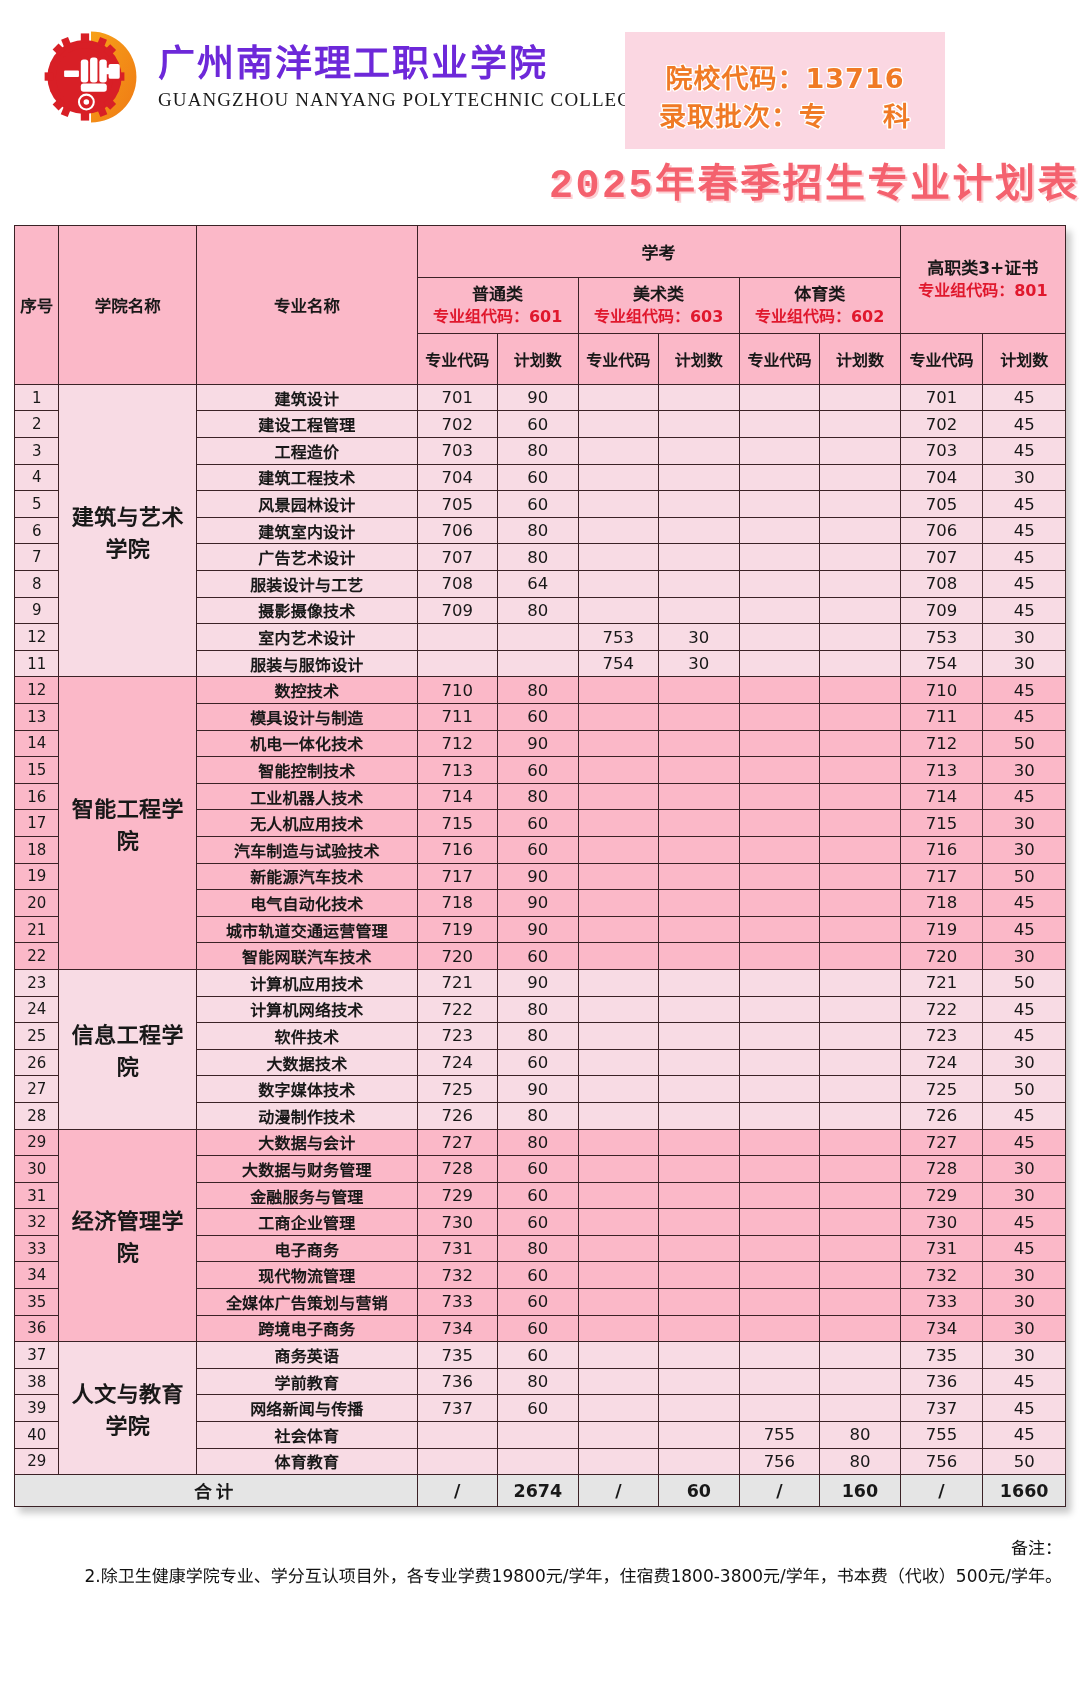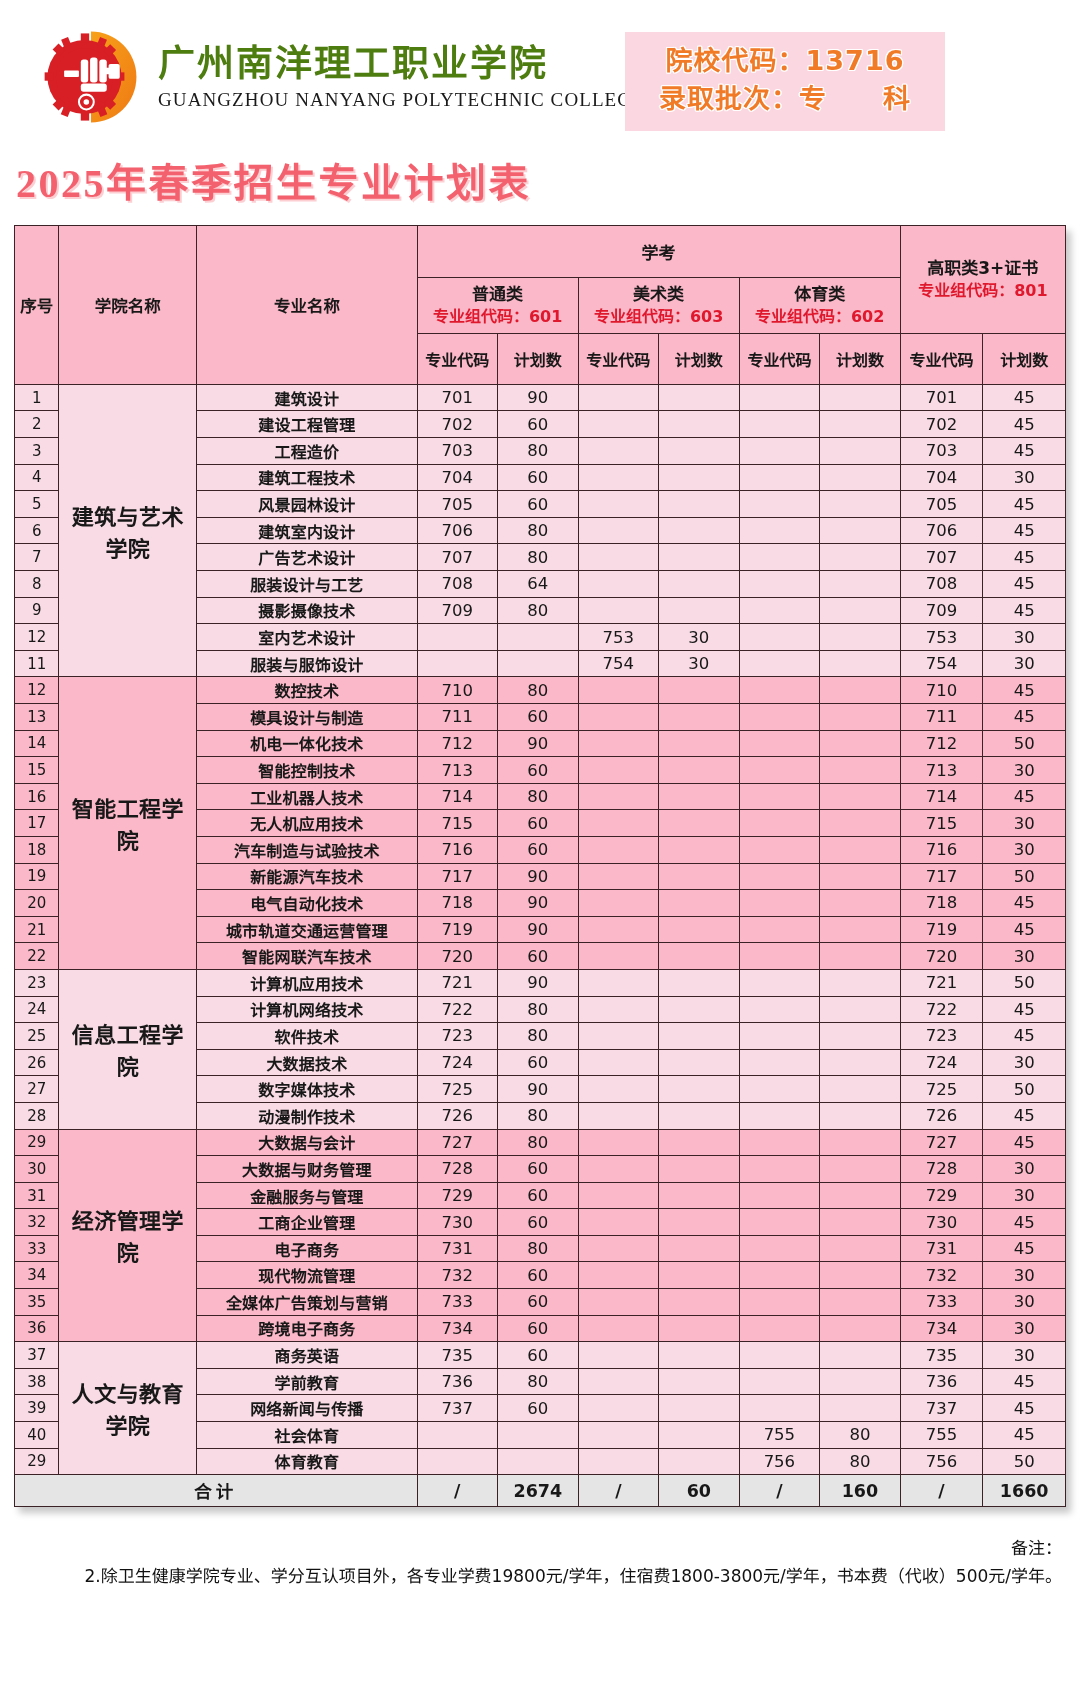--- a/index.html
+++ b/index.html
@@ -37,66 +37,65 @@
   .logo-name {
     display: flex;
     flex-direction: column;
     justify-content: center;
     margin-left: 2px;
   }
   .logo-cn {
     font-family: "DejaVu Sans", sans-serif;
     font-size: 37px;
     font-weight: 700;
-    color: #4d7c0f;
+    color: #6d28d9;
     letter-spacing: 2px;
     line-height: 1.12;
     white-space: nowrap;
   }
   .logo-en {
     font-family: "Liberation Serif", serif;
     font-size: 19px;
     font-weight: 400;
     color: #1a1a1a;
     letter-spacing: 1.1px;
     margin-top: 5px;
     white-space: nowrap;
   }
 
   .code-box {
     position: absolute;
     left: 625px; top: 32px;
     width: 320px;
     background: #fbd7e2;
-    padding: 10px 16px 12px 16px;
+    padding: 28px 16px 12px 16px;
     text-align: center;
   }
   .code-line {
     font-family: "DejaVu Sans", sans-serif;
     font-size: 27px;
     font-weight: 700;
     color: #f07a25;
     letter-spacing: 1px;
     line-height: 1.42;
     white-space: nowrap;
     text-shadow:
       1.4px 0 0 #fff, -1.4px 0 0 #fff, 0 1.4px 0 #fff, 0 -1.4px 0 #fff,
       1px 1px 0 #fff, -1px -1px 0 #fff, 1px -1px 0 #fff, -1px 1px 0 #fff;
   }
 
   .doc-title {
-    text-align: left;
-    font-family: Liberation Serif, serif;
+    text-align: right;
+    font-family: Liberation Mono, monospace;
     font-size: 40px;
     font-weight: 700;
     color: #f4616e;
     letter-spacing: 2.5px;
     margin: 6px 0 16px 0;
     text-shadow: 2px 2px 0 rgba(244,97,110,0.30);
-    padding-left: 16px;
   }
 
   
   .table-wrap {
     margin: 0 14px;
     box-shadow: 5px 6px 7px rgba(0,0,0,0.22);
   }
   table.plan {
     border-collapse: collapse;
     width: 1052px;

